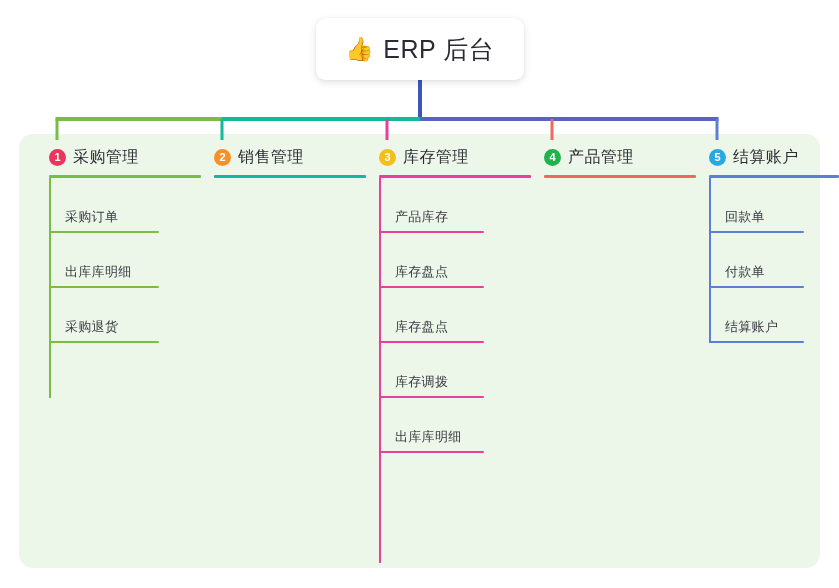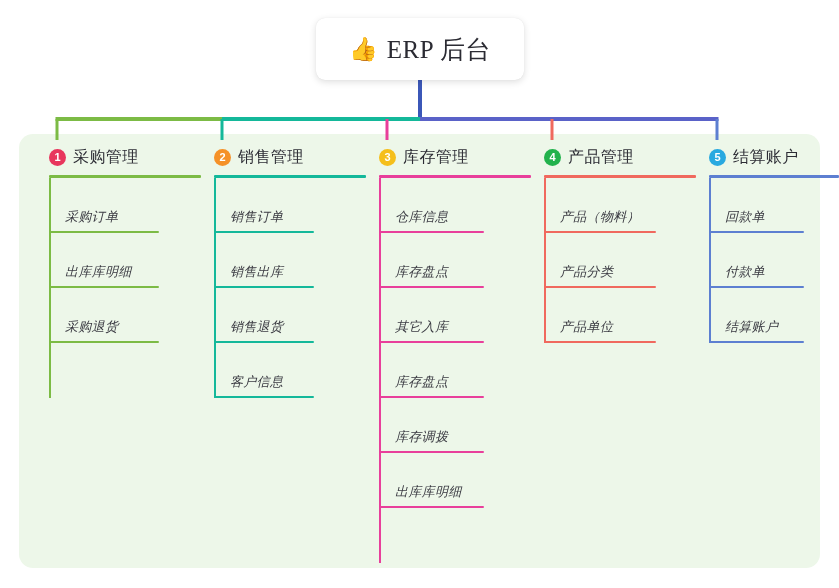--- a/index.html
+++ b/index.html
@@ -23,21 +23,20 @@
     box-shadow:0 2px 7px rgba(0,0,0,.13), 0 0 1px rgba(0,0,0,.10);
     display:flex;align-items:center;justify-content:center;
     gap:9px;
   }
   .root-emoji{font-size:23px;line-height:1;}
   .root-title{
     font-size:25px;
     color:#2b2b33;
     letter-spacing:.5px;
     white-space:nowrap;
-    font-family:Liberation Serif, serif;
   }
 
   
   .panel{
     position:absolute;
     left:19px;top:134px;
     width:801px;height:434px;
     background:#edf7e9;
     border-radius:14px;
   }
@@ -57,21 +56,21 @@
     color:#fff;font-size:11px;line-height:17px;
     text-align:center;font-weight:bold;
     flex:0 0 auto;
   }
   .head-label{
     font-size:16px;color:#2d2d35;white-space:nowrap;letter-spacing:.4px;
   }
   .head-rule{
     height:3px;margin-top:5px;border-radius:1px;
   }
-  .items{position:relative;margin-top:0;font-style:italic;}
+  .items{position:relative;margin-top:0;}
   .item{
     position:relative;
     height:55px;
   }
   .item-label{
     position:absolute;
     left:34px;bottom:7px;
     font-size:13px;color:#3a3a42;white-space:nowrap;letter-spacing:.3px;
   }
   .item-rule{
@@ -132,58 +131,35 @@
             <div class="item-rule" style="background: rgb(124, 187, 69); width: 110px;"></div>
           </div>
         </div>
       </div>
       <div class="col" style="left: 196px;">
         <div class="col-head">
           <span class="badge" style="background: rgb(245, 145, 40);">2</span>
           <span class="head-label">销售管理</span>
         </div>
         <div class="head-rule" style="background: rgb(20, 184, 154); width: 152px; margin-left: 18px;"></div>
-        <div class="items">
-          <div class="spine" style="background: rgb(20, 184, 154); height: 220px;"></div>
-          <div class="item">
-            <span class="item-label">销售订单</span>
-            <div class="item-rule" style="background: rgb(20, 184, 154); width: 100px;"></div>
-          </div>
-          <div class="item">
-            <span class="item-label">销售出库</span>
-            <div class="item-rule" style="background: rgb(20, 184, 154); width: 100px;"></div>
-          </div>
-          <div class="item">
-            <span class="item-label">销售退货</span>
-            <div class="item-rule" style="background: rgb(20, 184, 154); width: 100px;"></div>
-          </div>
-          <div class="item">
-            <span class="item-label">客户信息</span>
-            <div class="item-rule" style="background: rgb(20, 184, 154); width: 100px;"></div>
-          </div>
-        </div>
       </div>
       <div class="col" style="left: 361px;">
         <div class="col-head">
           <span class="badge" style="background: rgb(245, 191, 27);">3</span>
           <span class="head-label">库存管理</span>
         </div>
         <div class="head-rule" style="background: rgb(232, 63, 155); width: 152px; margin-left: 18px;"></div>
         <div class="items">
           <div class="spine" style="background: rgb(232, 63, 155); height: 385px;"></div>
           <div class="item">
-            <span class="item-label">仓库信息</span>
+            <span class="item-label">产品库存</span>
             <div class="item-rule" style="background: rgb(232, 63, 155); width: 105px;"></div>
           </div>
           <div class="item">
             <span class="item-label">库存盘点</span>
-            <div class="item-rule" style="background: rgb(232, 63, 155); width: 105px;"></div>
-          </div>
-          <div class="item">
-            <span class="item-label">其它入库</span>
             <div class="item-rule" style="background: rgb(232, 63, 155); width: 105px;"></div>
           </div>
           <div class="item">
             <span class="item-label">库存盘点</span>
             <div class="item-rule" style="background: rgb(232, 63, 155); width: 105px;"></div>
           </div>
           <div class="item">
             <span class="item-label">库存调拨</span>
             <div class="item-rule" style="background: rgb(232, 63, 155); width: 105px;"></div>
           </div>
@@ -192,35 +168,20 @@
             <div class="item-rule" style="background: rgb(232, 63, 155); width: 105px;"></div>
           </div>
         </div>
       </div>
       <div class="col" style="left: 526px;">
         <div class="col-head">
           <span class="badge" style="background: rgb(34, 178, 76);">4</span>
           <span class="head-label">产品管理</span>
         </div>
         <div class="head-rule" style="background: rgb(240, 105, 94); width: 152px; margin-left: 18px;"></div>
-        <div class="items">
-          <div class="spine" style="background: rgb(240, 105, 94); height: 165px;"></div>
-          <div class="item">
-            <span class="item-label">产品（物料）</span>
-            <div class="item-rule" style="background: rgb(240, 105, 94); width: 112px;"></div>
-          </div>
-          <div class="item">
-            <span class="item-label">产品分类</span>
-            <div class="item-rule" style="background: rgb(240, 105, 94); width: 112px;"></div>
-          </div>
-          <div class="item">
-            <span class="item-label">产品单位</span>
-            <div class="item-rule" style="background: rgb(240, 105, 94); width: 112px;"></div>
-          </div>
-        </div>
       </div>
       <div class="col" style="left: 691px;">
         <div class="col-head">
           <span class="badge" style="background: rgb(41, 169, 224);">5</span>
           <span class="head-label">结算账户</span>
         </div>
         <div class="head-rule" style="background: rgb(93, 127, 209); width: 130px; margin-left: 18px;"></div>
         <div class="items">
           <div class="spine" style="background: rgb(93, 127, 209); height: 165px;"></div>
           <div class="item">

